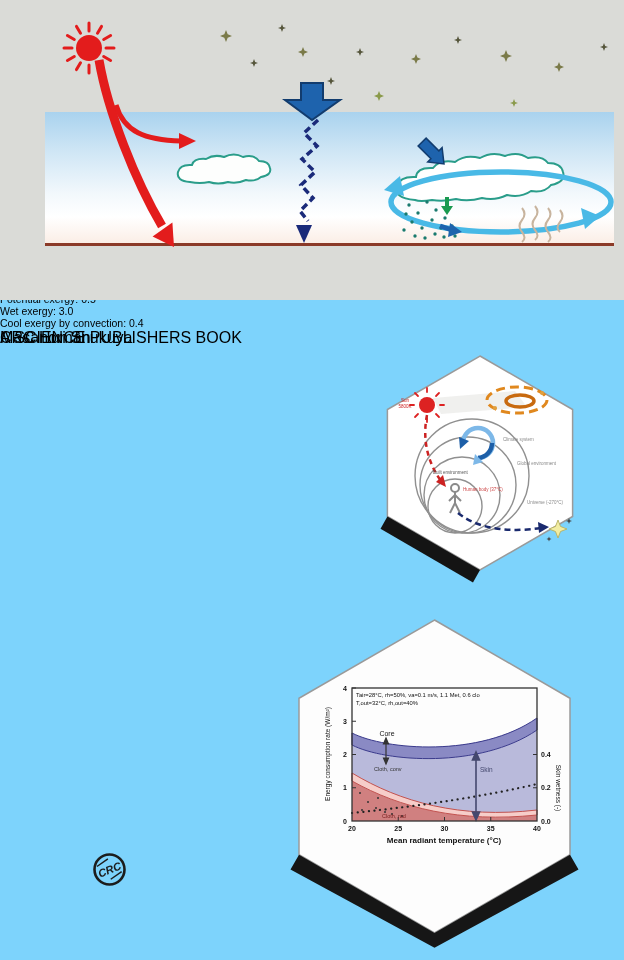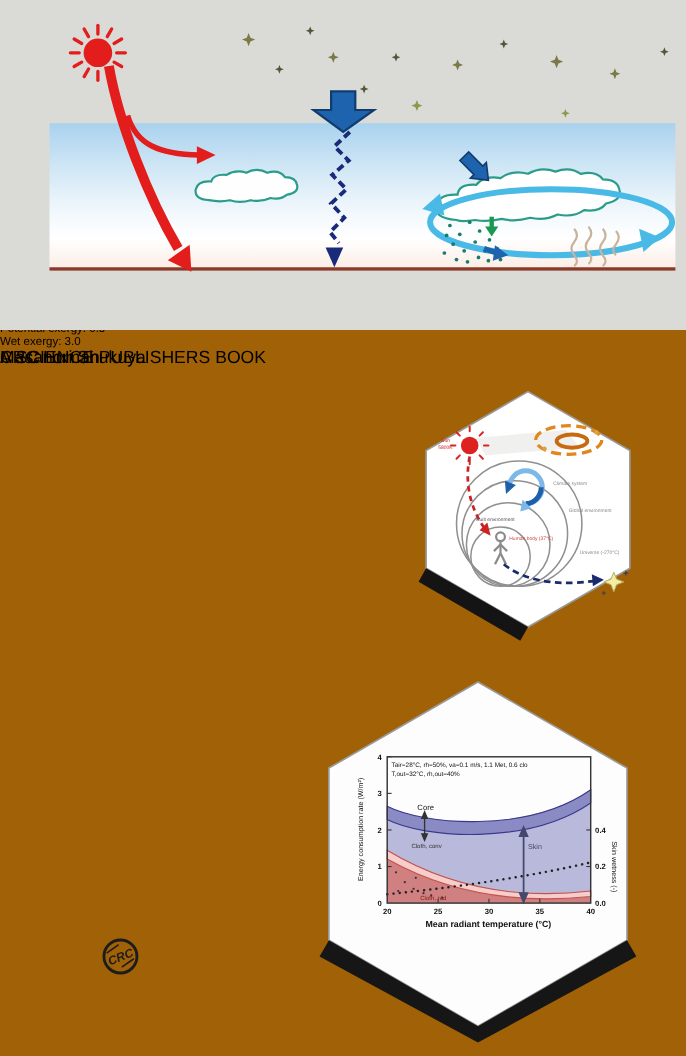--- a/index.html
+++ b/index.html
@@ -1,16 +1,16 @@
 <!DOCTYPE html>
 <html><head>
 <meta charset="utf-8">
 <style>
   html,body{margin:0;padding:0;background:#888;}
-  #page{position:relative;width:624px;height:960px;overflow:hidden;background:#a16207;
+  #page{position:relative;width:624px;height:960px;overflow:hidden;background:#7dd3fc;
         font-family:"Liberation Sans",sans-serif;}
   .abs{position:absolute;}
   
   #top-band{left:0;top:0;width:624px;height:300px;background:#dadbd7;}
   #sky{left:45px;top:112px;width:569px;height:131px;
        background:linear-gradient(to bottom,#a9d2ee 0%,#cfe6f5 30%,#f2f8fc 62%,#ffffff 80%,#fbeee6 100%);}
   #ground{left:45px;top:243px;width:569px;height:57px;border-top:3px solid #8b3a28;
        background:linear-gradient(to bottom,#e硬}
   #ground{left:45px;top:243px;width:569px;height:57px;border-top:3px solid #8b3a28;
        background:linear-gradient(to bottom,#e08a68 0%,#eda687 45%,#f8ddcc 100%);}
@@ -160,20 +160,21 @@
   <div class="dlabel" style="left:461px;top:221px;font-size:12px">0.4</div>
   <div class="vbox" style="left:485px;top:216px;font-size:14px">3.9</div>
   <div class="dlabel" style="left:262px;top:218px;font-size:14px">1.2</div>
   <div class="dlabel" style="left:99px;top:219px;font-size:15px">149.5</div>
   <div class="vbox" style="left:185px;top:217px;font-size:16px">150.7</div>
   <div class="dlabel" style="left:55px;top:247px;font-size:10.5px">Solar exergy turning</div>
   <div class="dlabel" style="left:55px;top:261px;font-size:10.5px">into warm exergy</div>
   <div class="dlabel" style="left:250px;top:248px;font-size:10.5px">Cool radiant exergy</div>
   <div class="dlabel" style="right:29px;top:247px;font-size:10.5px">Potential exergy: 0.5</div>
   <div class="dlabel" style="right:29px;top:262px;font-size:10.5px">Wet exergy: 3.0</div>
+  <div class="dlabel" style="right:29px;top:277px;font-size:10.5px">Cool exergy by convection: 0.4</div>
 
   <div class="abs" id="title-area"></div>
 
   <svg class="abs" style="left:375px;top:345px" width="230" height="250">
     <polygon points="105,11 197.6,64.5 197.6,171.5 105,225 12.4,171.5 12.4,64.5" fill="#ffffff" stroke="#9a9a9a" stroke-width="1.5"></polygon>
     <polygon points="12.4,171.5 105,225 98,237.5 5.5,183.8" fill="#141414"></polygon>
 
     <polygon points="58,53 140,46 152,62 66,69" fill="#e9e9e7" opacity="0.7"></polygon>
 
     <g stroke="#dd2222" stroke-width="1.8" stroke-linecap="round">

